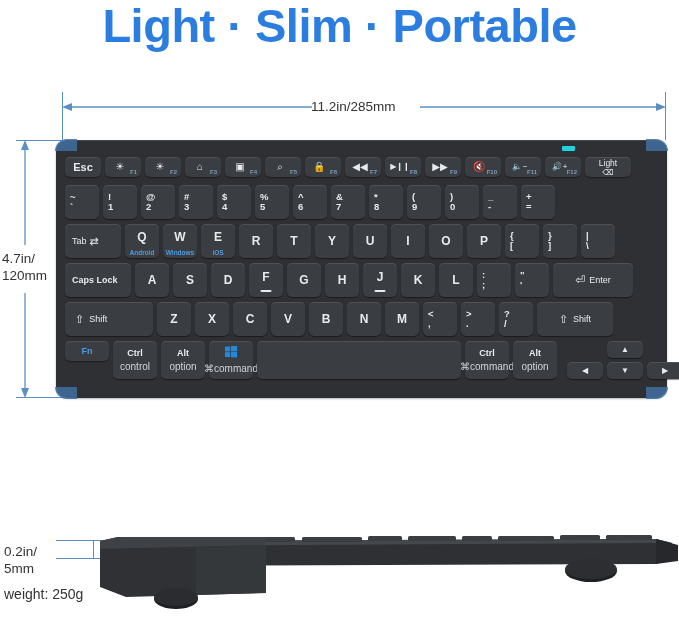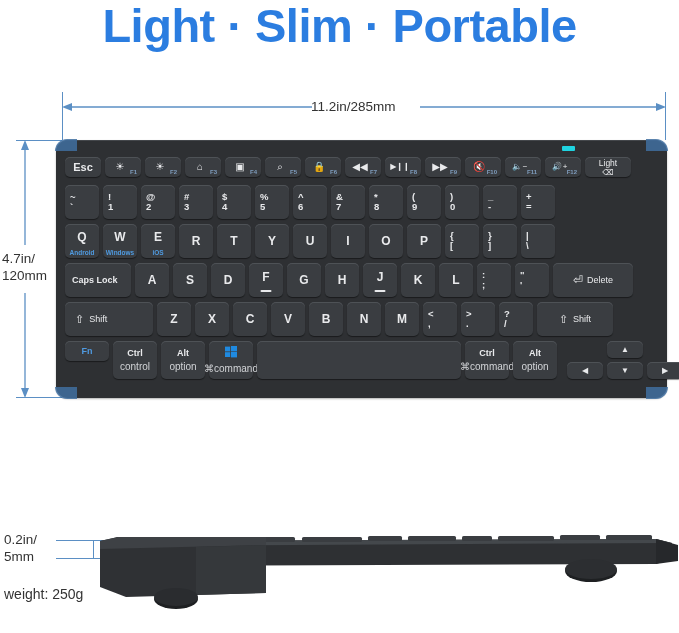--- a/index.html
+++ b/index.html
@@ -220,20 +220,24 @@
       <div class="key dual" style="width: 34px; height: 34px;">
         <span class="top">_</span>
         <span class="bot">-</span>
       </div>
       <div class="key dual" style="width: 34px; height: 34px;">
         <span class="top">+</span>
         <span class="bot">=</span>
       </div>
     </div>
   <div class="row" id="row-qwe" style="top:84px;">
+      <div class="key " style="width: 56px; height: 34px; justify-content: flex-start; padding-left: 7px;">
+        <span style="font-size: 9px;">Tab</span>
+        <span style="font-size: 11px; margin-left: 3px;">⇄</span>
+      </div>
       <div class="key alpha" style="width: 34px; height: 34px; align-items: center;">
         <span style="position: relative; top: -4px;">Q</span>
         <span class="oslbl">Android</span>
       </div>
       <div class="key alpha" style="width: 34px; height: 34px; align-items: center;">
         <span style="position: relative; top: -4px;">W</span>
         <span class="oslbl">Windows</span>
       </div>
       <div class="key alpha" style="width: 34px; height: 34px; align-items: center;">
         <span style="position: relative; top: -4px;">E</span>
@@ -309,21 +313,21 @@
       <div class="key dual" style="width: 34px; height: 34px;">
         <span class="top">:</span>
         <span class="bot">;</span>
       </div>
       <div class="key dual" style="width: 34px; height: 34px;">
         <span class="top">"</span>
         <span class="bot">'</span>
       </div>
       <div class="key " style="width: 80px; height: 34px;">
         <span style="font-size: 12px; margin-right: 4px;">⏎</span>
-        <span style="font-size: 9px;">Delete</span>
+        <span style="font-size: 9px;">Enter</span>
       </div>
     </div>
   <div class="row" id="row-shift" style="top:162px;">
       <div class="key " style="width: 88px; height: 34px; justify-content: flex-start; padding-left: 10px;">
         <span style="font-size: 11px; margin-right: 5px;">⇧</span>
         <span style="font-size: 9px;">Shift</span>
       </div>
       <div class="key alpha" style="width: 34px; height: 34px;">
         <span>Z</span>
       </div>
@@ -408,21 +412,21 @@
           <span style="font-size: 8px;">▶</span>
         </div>
       </div>
     </div>
 </div>
 
 <div>
   <div class="tick" style="left:56px;top:540px;width:108px;height:1px;"></div>
   <div class="tick" style="left:56px;top:558px;width:108px;height:1px;"></div>
   <div class="tick" style="left:93px;top:540px;width:1px;height:19px;"></div>
-  <div class="dimlabel" style="left:4px;top:531px;line-height:17px;">
+  <div class="dimlabel" style="left:4px;top:543px;line-height:17px;">
     <div>0.2in/</div>
     <div>5mm</div>
   </div>
   <div class="dimlabel" style="left:4px;top:586px;font-size:14px;">weight: 250g</div>
 </div>
 
 <div id="sideview">
   <svg width="583" height="100" style="position:absolute;left:0;top:0;overflow:visible;">
 
     <path d="M10,8 L560,6 L576,10 L576,26 L560,31 L10,33 Z" fill="#2e3033"></path>

